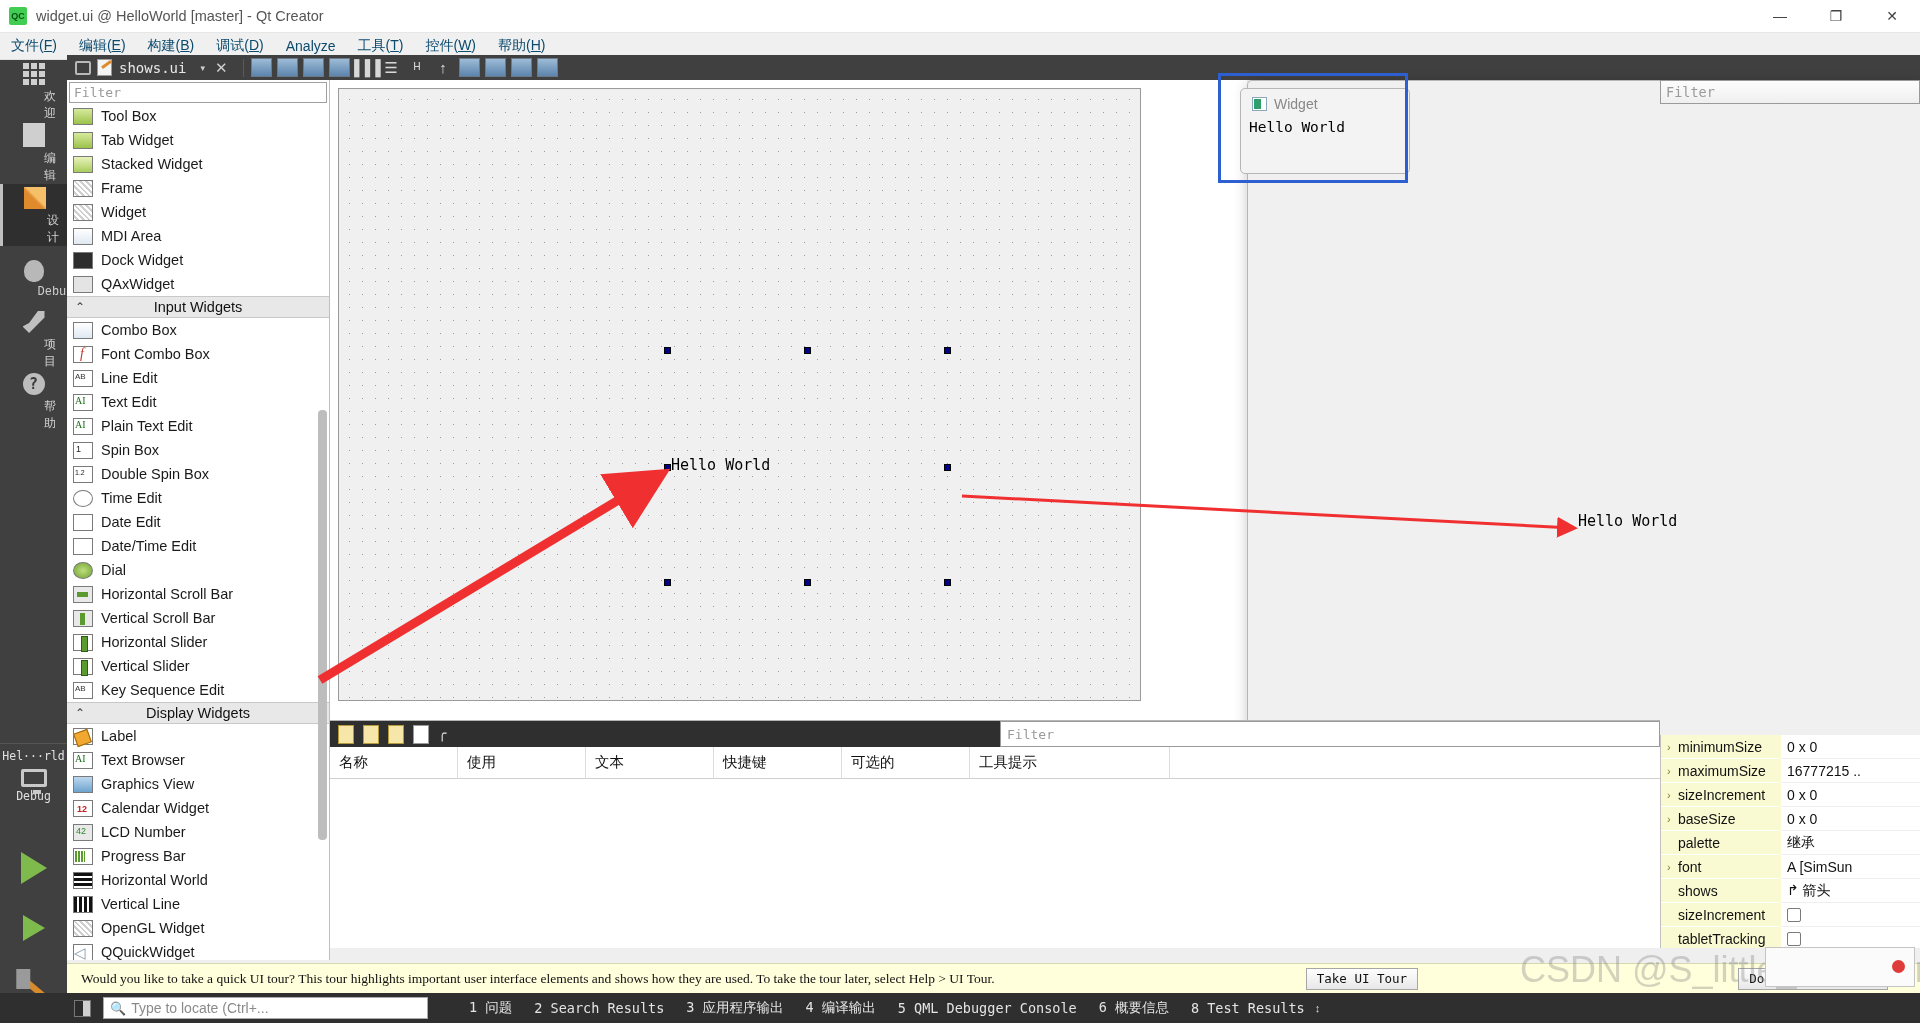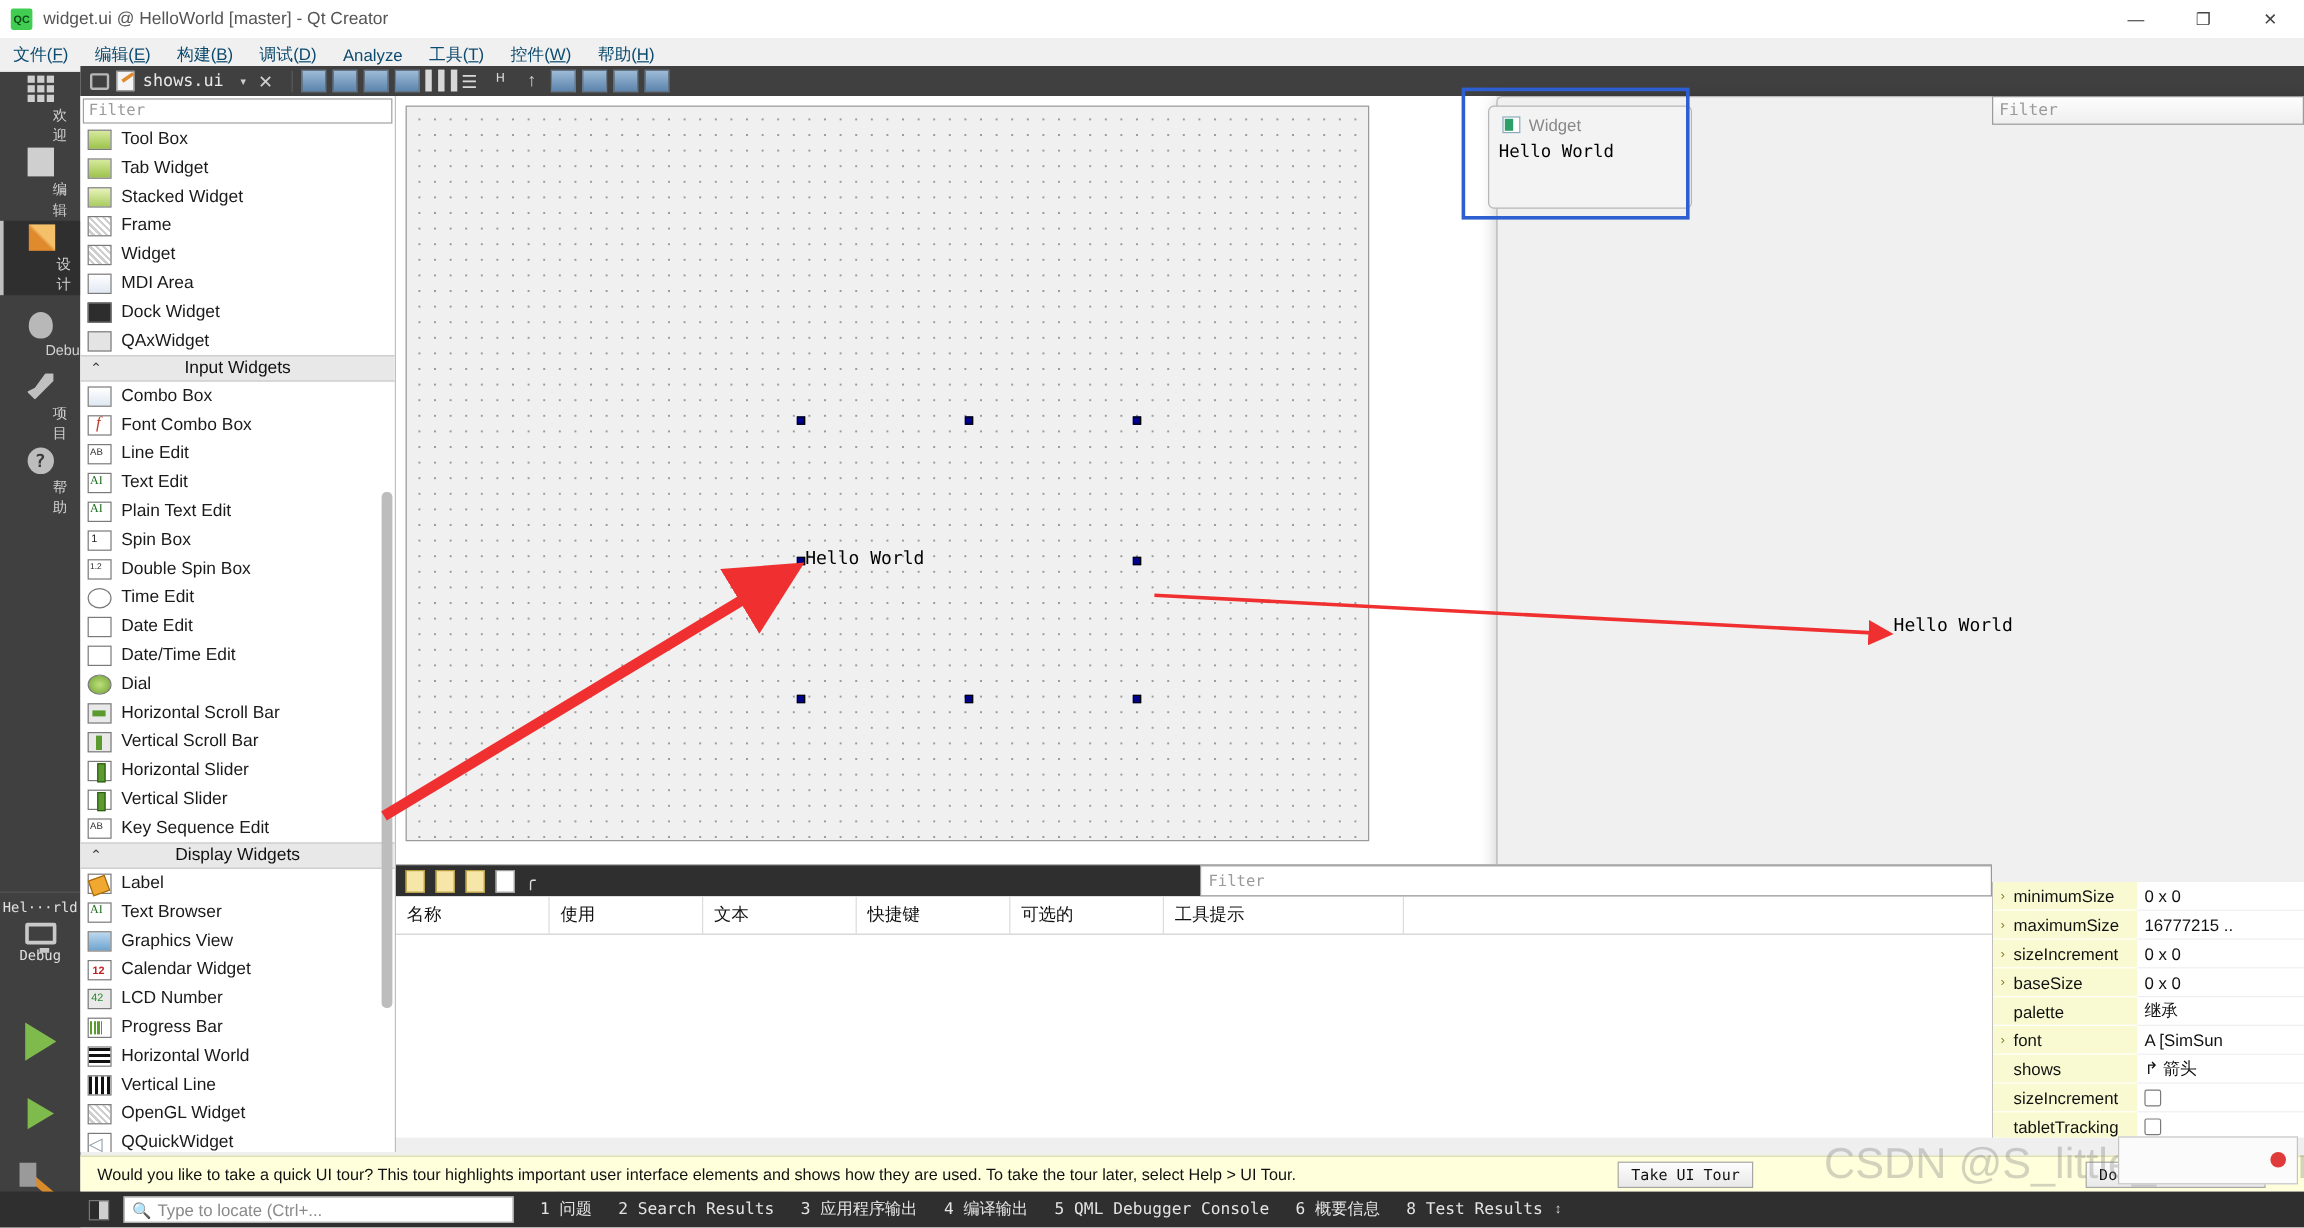--- a/index.html
+++ b/index.html
@@ -44,21 +44,21 @@
     position:absolute; left:0; top:60px; width:67px; height:963px;
     background:#404040;
   }
   .mode{
     width:67px;height:62px; display:flex;flex-direction:column;
     align-items:center;justify-content:center; color:#d0d0d0;
     font-size:12px; font-family:"DejaVu Sans Mono", monospace;
   }
   .mode.sel{ background:#2f2f2f; border-left:3px solid #c0c0c0; }
   .mode .ic{ height:26px; display:flex;align-items:flex-end; margin-bottom:3px; }
-  .mode .lbl{ font-family:Liberation Sans, sans-serif; font-size:12px;margin-left:44px; }
+  .mode .lbl{ font-family:Liberation Mono, monospace; font-size:12px;margin-left:44px; }
   .grid9{ display:grid; grid-template-columns:repeat(3,6px); grid-gap:2px; }
   .grid9 i{ width:6px;height:6px;background:#cfcfcf; display:block; }
   #kitsel{
     position:absolute; left:0; bottom:185px; width:67px; height:95px;
     border-top:1px solid #555; color:#e0e0e0;
     display:flex;flex-direction:column;align-items:center; padding-top:5px;
     font-family:"DejaVu Sans Mono",monospace; font-size:11.5px;
   }
   #kitsel .monitor{
     width:26px;height:18px;border:3px solid #c9c9c9;border-radius:2px;margin:6px 0 2px;
@@ -235,21 +235,21 @@
     flex:1;height:24px;display:flex;align-items:center;padding-left:6px;color:#111;
     border-bottom:1px solid #efefef;white-space:nowrap;overflow:hidden;
   }
   .prow .cb{ width:14px;height:14px;border:1px solid #7a7a7a;border-radius:2px;background:#fff; }
   #propscroll{ position:absolute;left:1700px;bottom:2px;width:200px;height:9px;background:#cdcdcd;border-radius:4px; }
   
   #tour{
     position:absolute;left:67px;bottom:30px;width:1853px;height:30px;
     background:#ffffdc;border-top:1px solid #d8d8b0;display:flex;align-items:center;
   }
-  #tour .msg{ font-family:Liberation Sans, sans-serif;font-size:13.5px;color:#111;margin-left:14px; }
+  #tour .msg{ font-family:Liberation Serif, serif;font-size:13.5px;color:#111;margin-left:14px; }
   #tour .tbtn{
     margin-left:auto;height:22px;padding:0 10px;display:flex;align-items:center;
     border:1px solid #a6a6a6;background:linear-gradient(#fdfdfd,#e8e8e8);
     font-family:"DejaVu Sans Mono",monospace;font-size:12.5px;color:#111;margin-right:9px;
   }
   #tour .chev{ margin-right:14px;color:#333;font-size:12px; }
   
   #statusbar{
     position:absolute;left:0;bottom:0;width:1920px;height:30px;
     background:#2f2f2f;display:flex;align-items:center;
@@ -686,21 +686,21 @@
 <div id="trayicon">
     <span class="dot"></span>
   </div>
 
 <div id="statusbar">
   <div class="sq"></div>
   <div id="locator">
     <span class="mag">🔍</span>
     <span>Type to locate (Ctrl+...</span>
   </div>
-  <div id="sb-items" style="display:flex;align-items:center;">
+  <div id="sb-items" style="display:flex;align-items:center;padding-left:19px;">
       <div class="sitem">1 问题</div>
       <div class="sitem">2 Search Results</div>
       <div class="sitem">3 应用程序输出</div>
       <div class="sitem">4 编译输出</div>
       <div class="sitem">5 QML Debugger Console</div>
       <div class="sitem">6 概要信息</div>
       <div class="sitem">8 Test Results</div>
       <div class="updn">↕</div>
     </div>
 </div>

